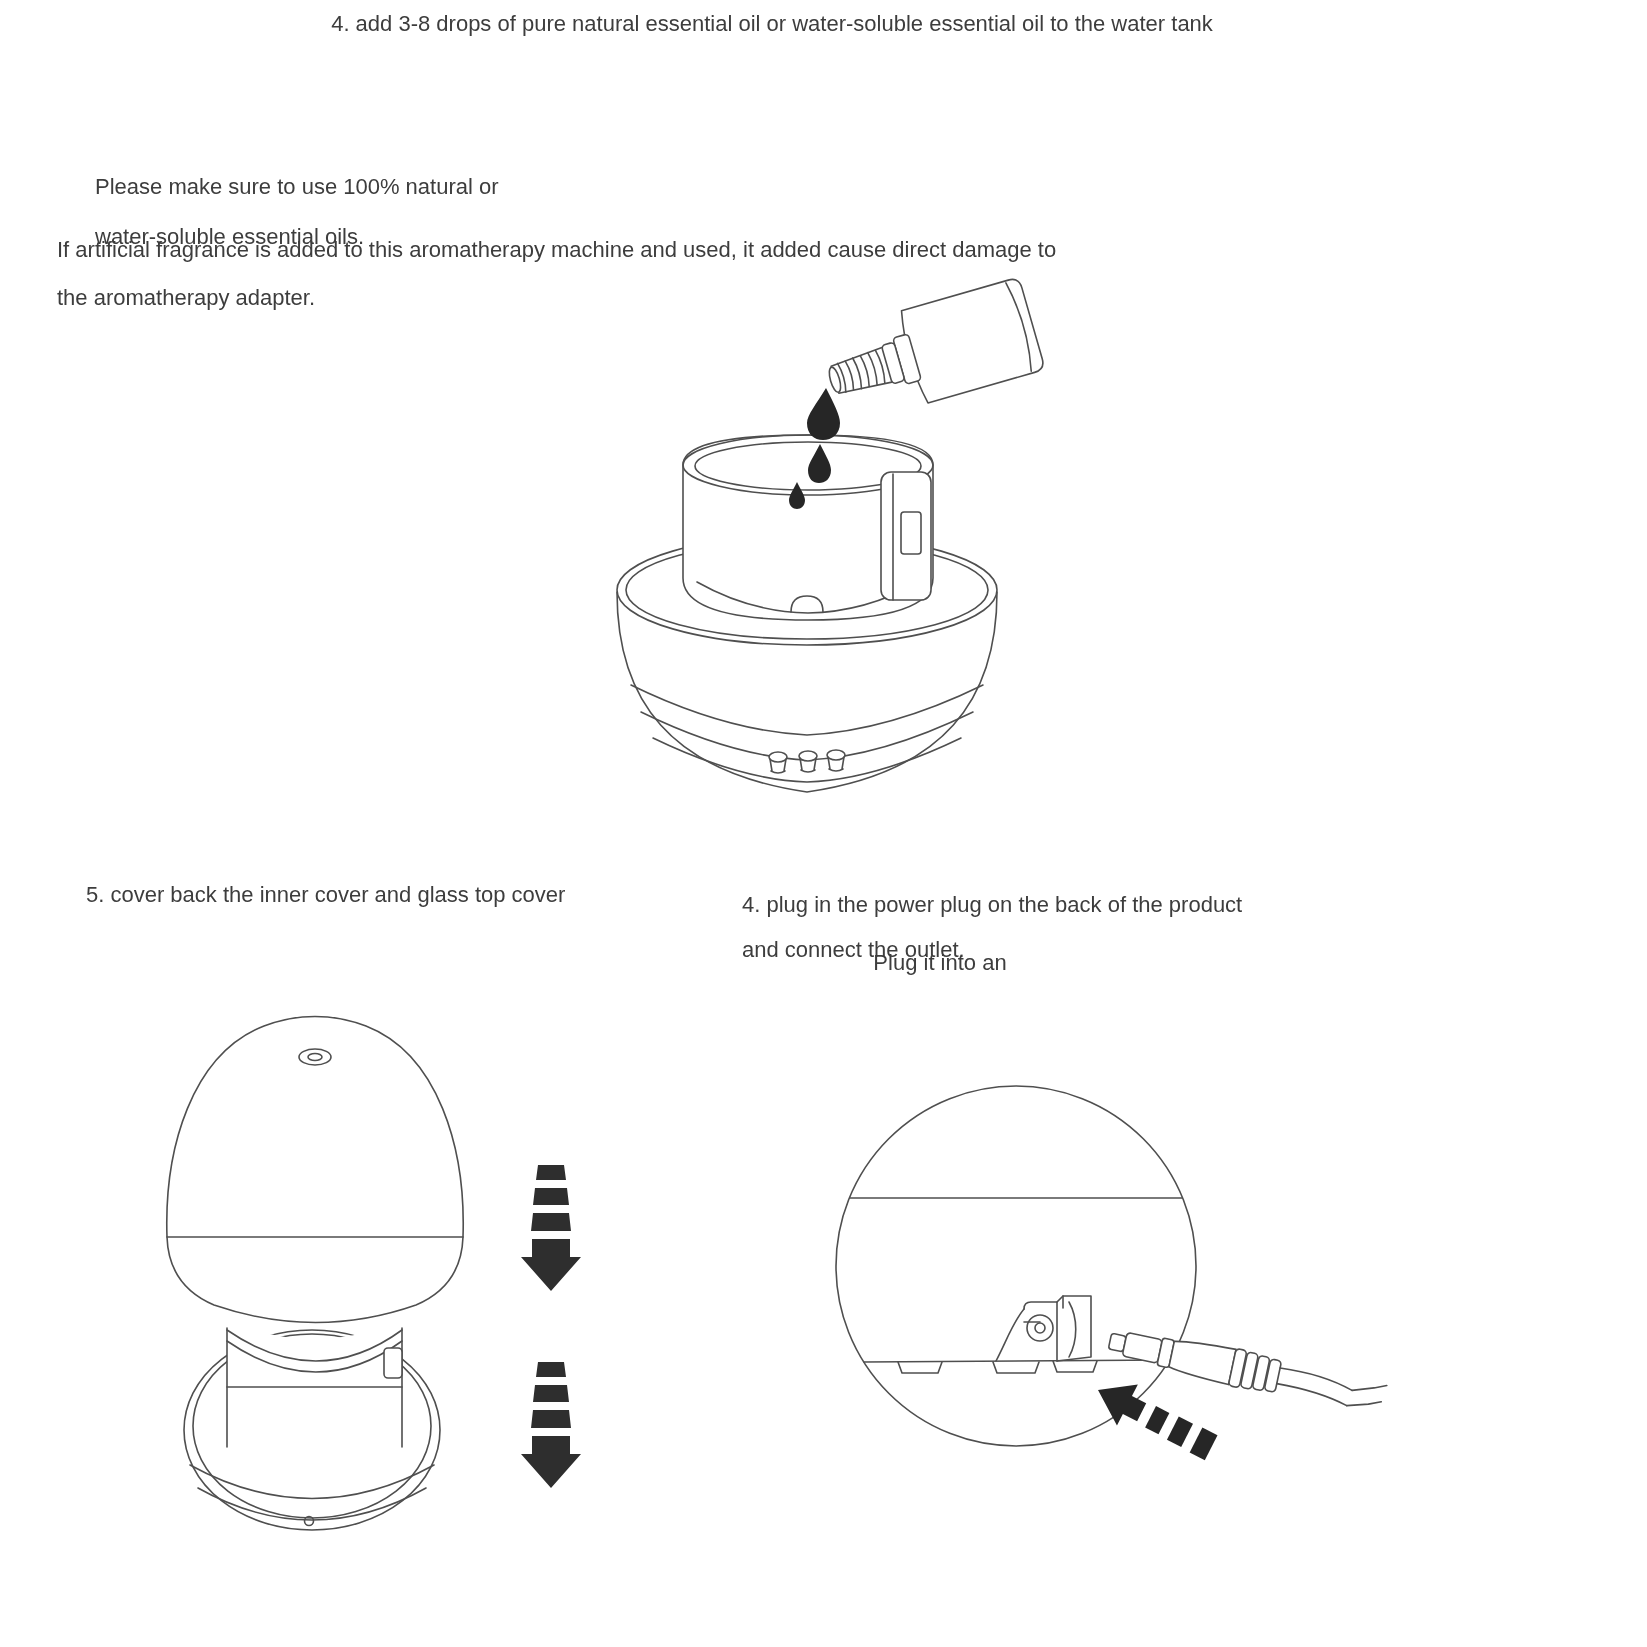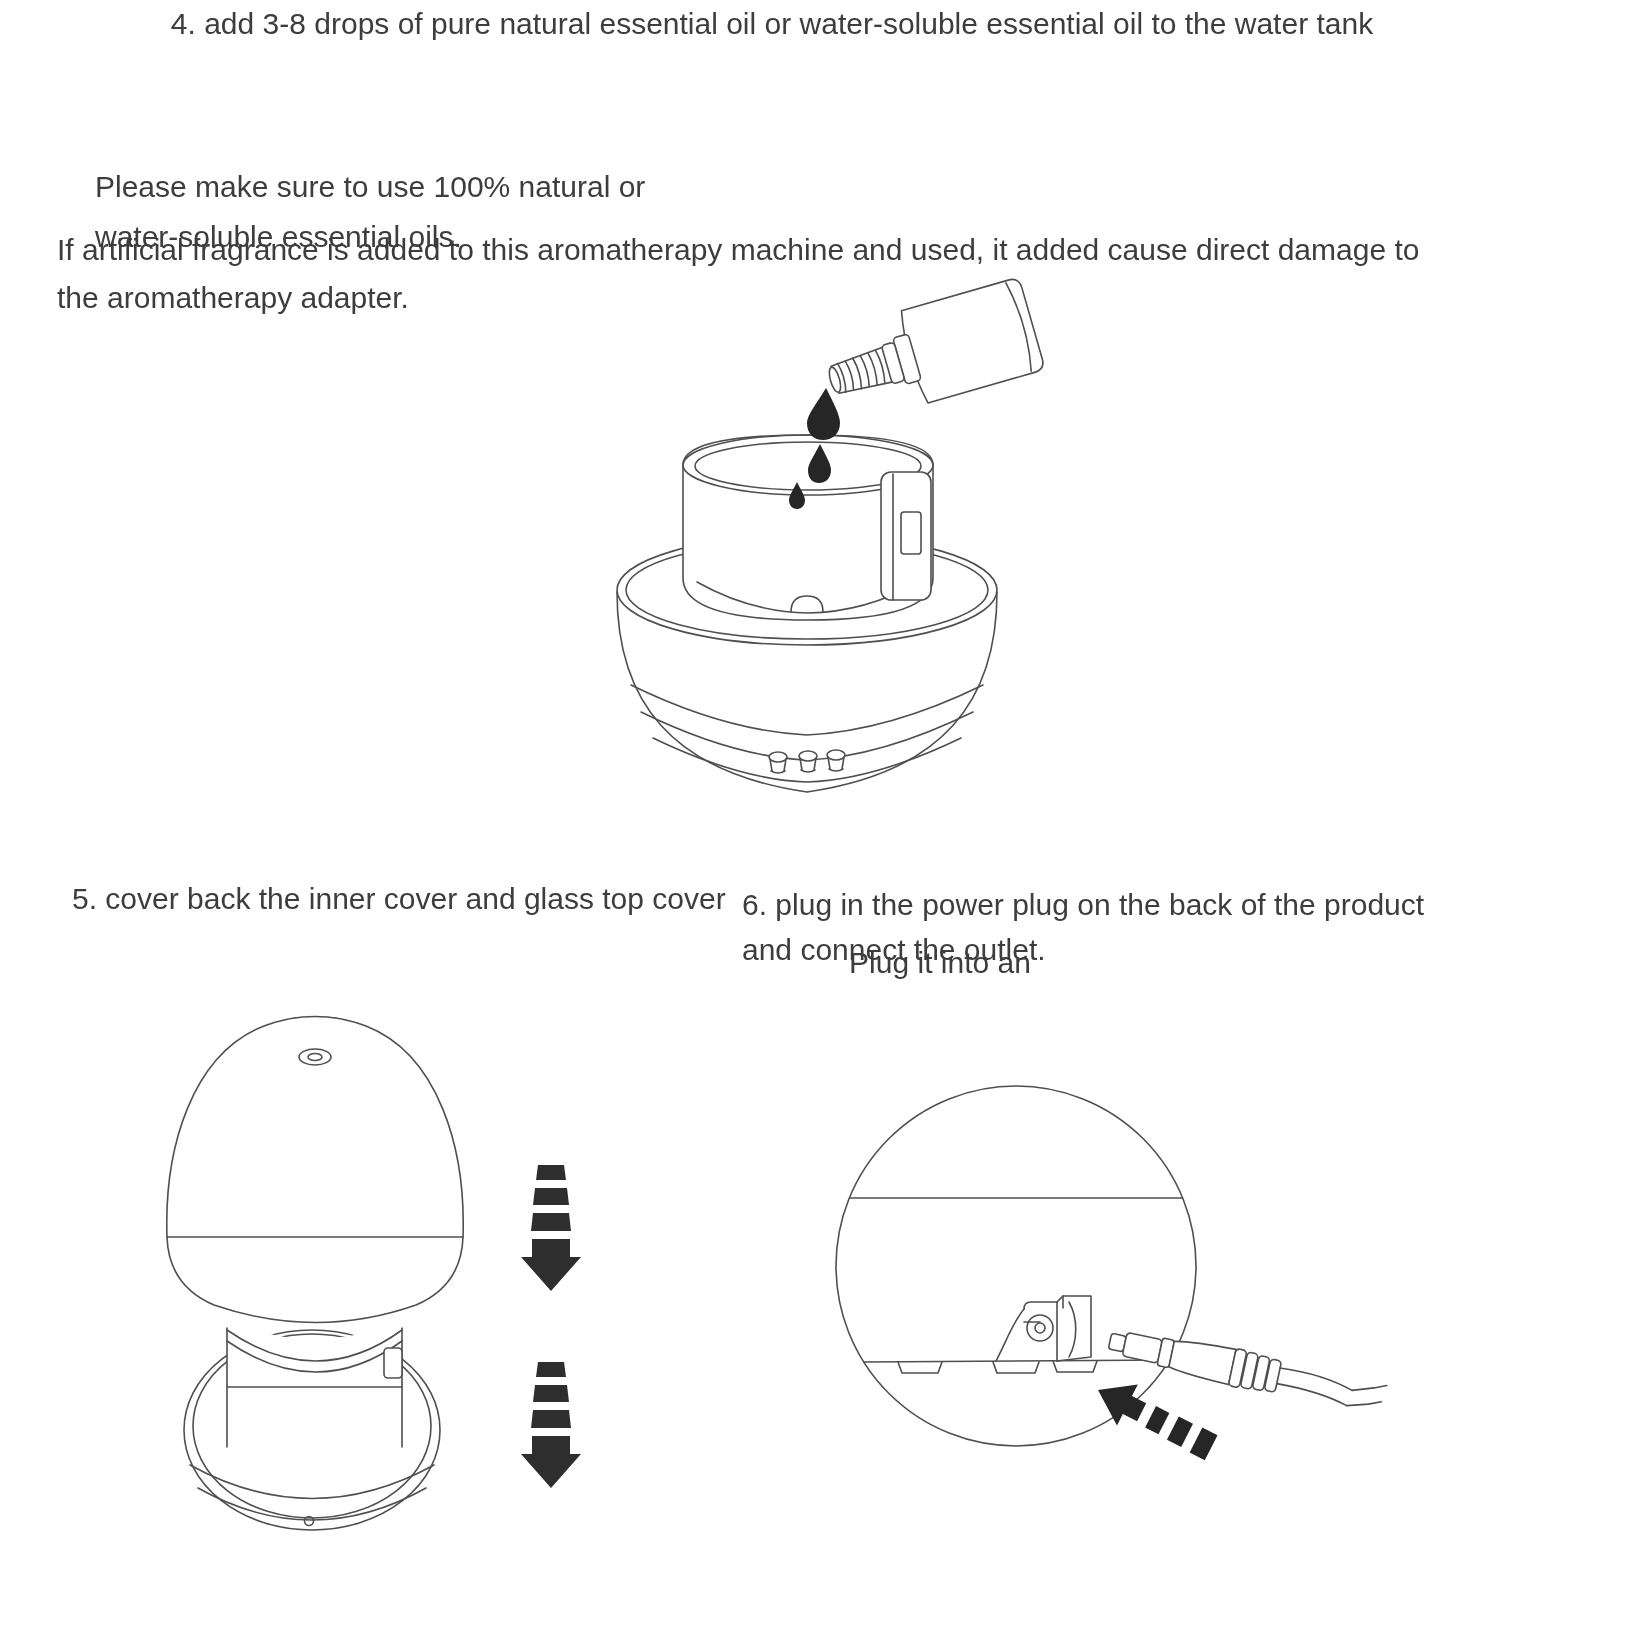--- a/index.html
+++ b/index.html
@@ -4,30 +4,30 @@
 <style>
   html,body{margin:0;padding:0;}
   body{
     width:1647px;height:1647px;
     background:#ffffff;
     position:relative;
     overflow:hidden;
     font-family:"Liberation Sans","DejaVu Sans",sans-serif;
     color:#3d3d3d;
   }
-  .txt{position:absolute;font-size:30px;white-space:nowrap;}
+  .txt{position:absolute;font-size:22px;white-space:nowrap;}
   .block-center{text-align:center;}
   
   #step4{left:0;top:88;width:1544px;line-height:47px;}
   
   #note-natural{left:95px;top:162px;line-height:50px;}
   
   #warning{left:57px;top:226px;line-height:48px;}
   
-  #step5{left:72px;top:882px;}
+  #step5{left:86px;top:882px;}
   
   #step6{left:742px;top:882px;line-height:45px;}
   
   #note-outlet{left:790px;top:941px;width:300px;line-height:44px;}
   .fig{position:absolute;}
   #fig-add-oil{left:595px;top:260px;}
   #fig-assembly{left:150px;top:960px;}
   #fig-power{left:810px;top:1060px;}
 </style>
 </head>
@@ -45,21 +45,21 @@
 <div id="warning" class="txt">
   <div>If artificial fragrance is added to this aromatherapy machine and used, it added cause direct damage to</div>
   <div>the aromatherapy adapter.</div>
 </div>
 
 <div id="step5" class="txt">
   <div>5. cover back the inner cover and glass top cover</div>
 </div>
 
 <div id="step6" class="txt">
-  <div>6. plug in the power plug on the back of the product</div>
+  <div>4. plug in the power plug on the back of the product</div>
   <div>and connect the outlet.</div>
 </div>
 
 <div id="note-outlet" class="txt block-center">
   <div>Plug it into an</div>
 </div>
 
 <svg id="fig-add-oil" class="fig" width="600" height="540" viewBox="0 0 600 540">
   <g stroke="#4f4f4f" stroke-width="1.6" fill="none" stroke-linecap="round" stroke-linejoin="round">
 

